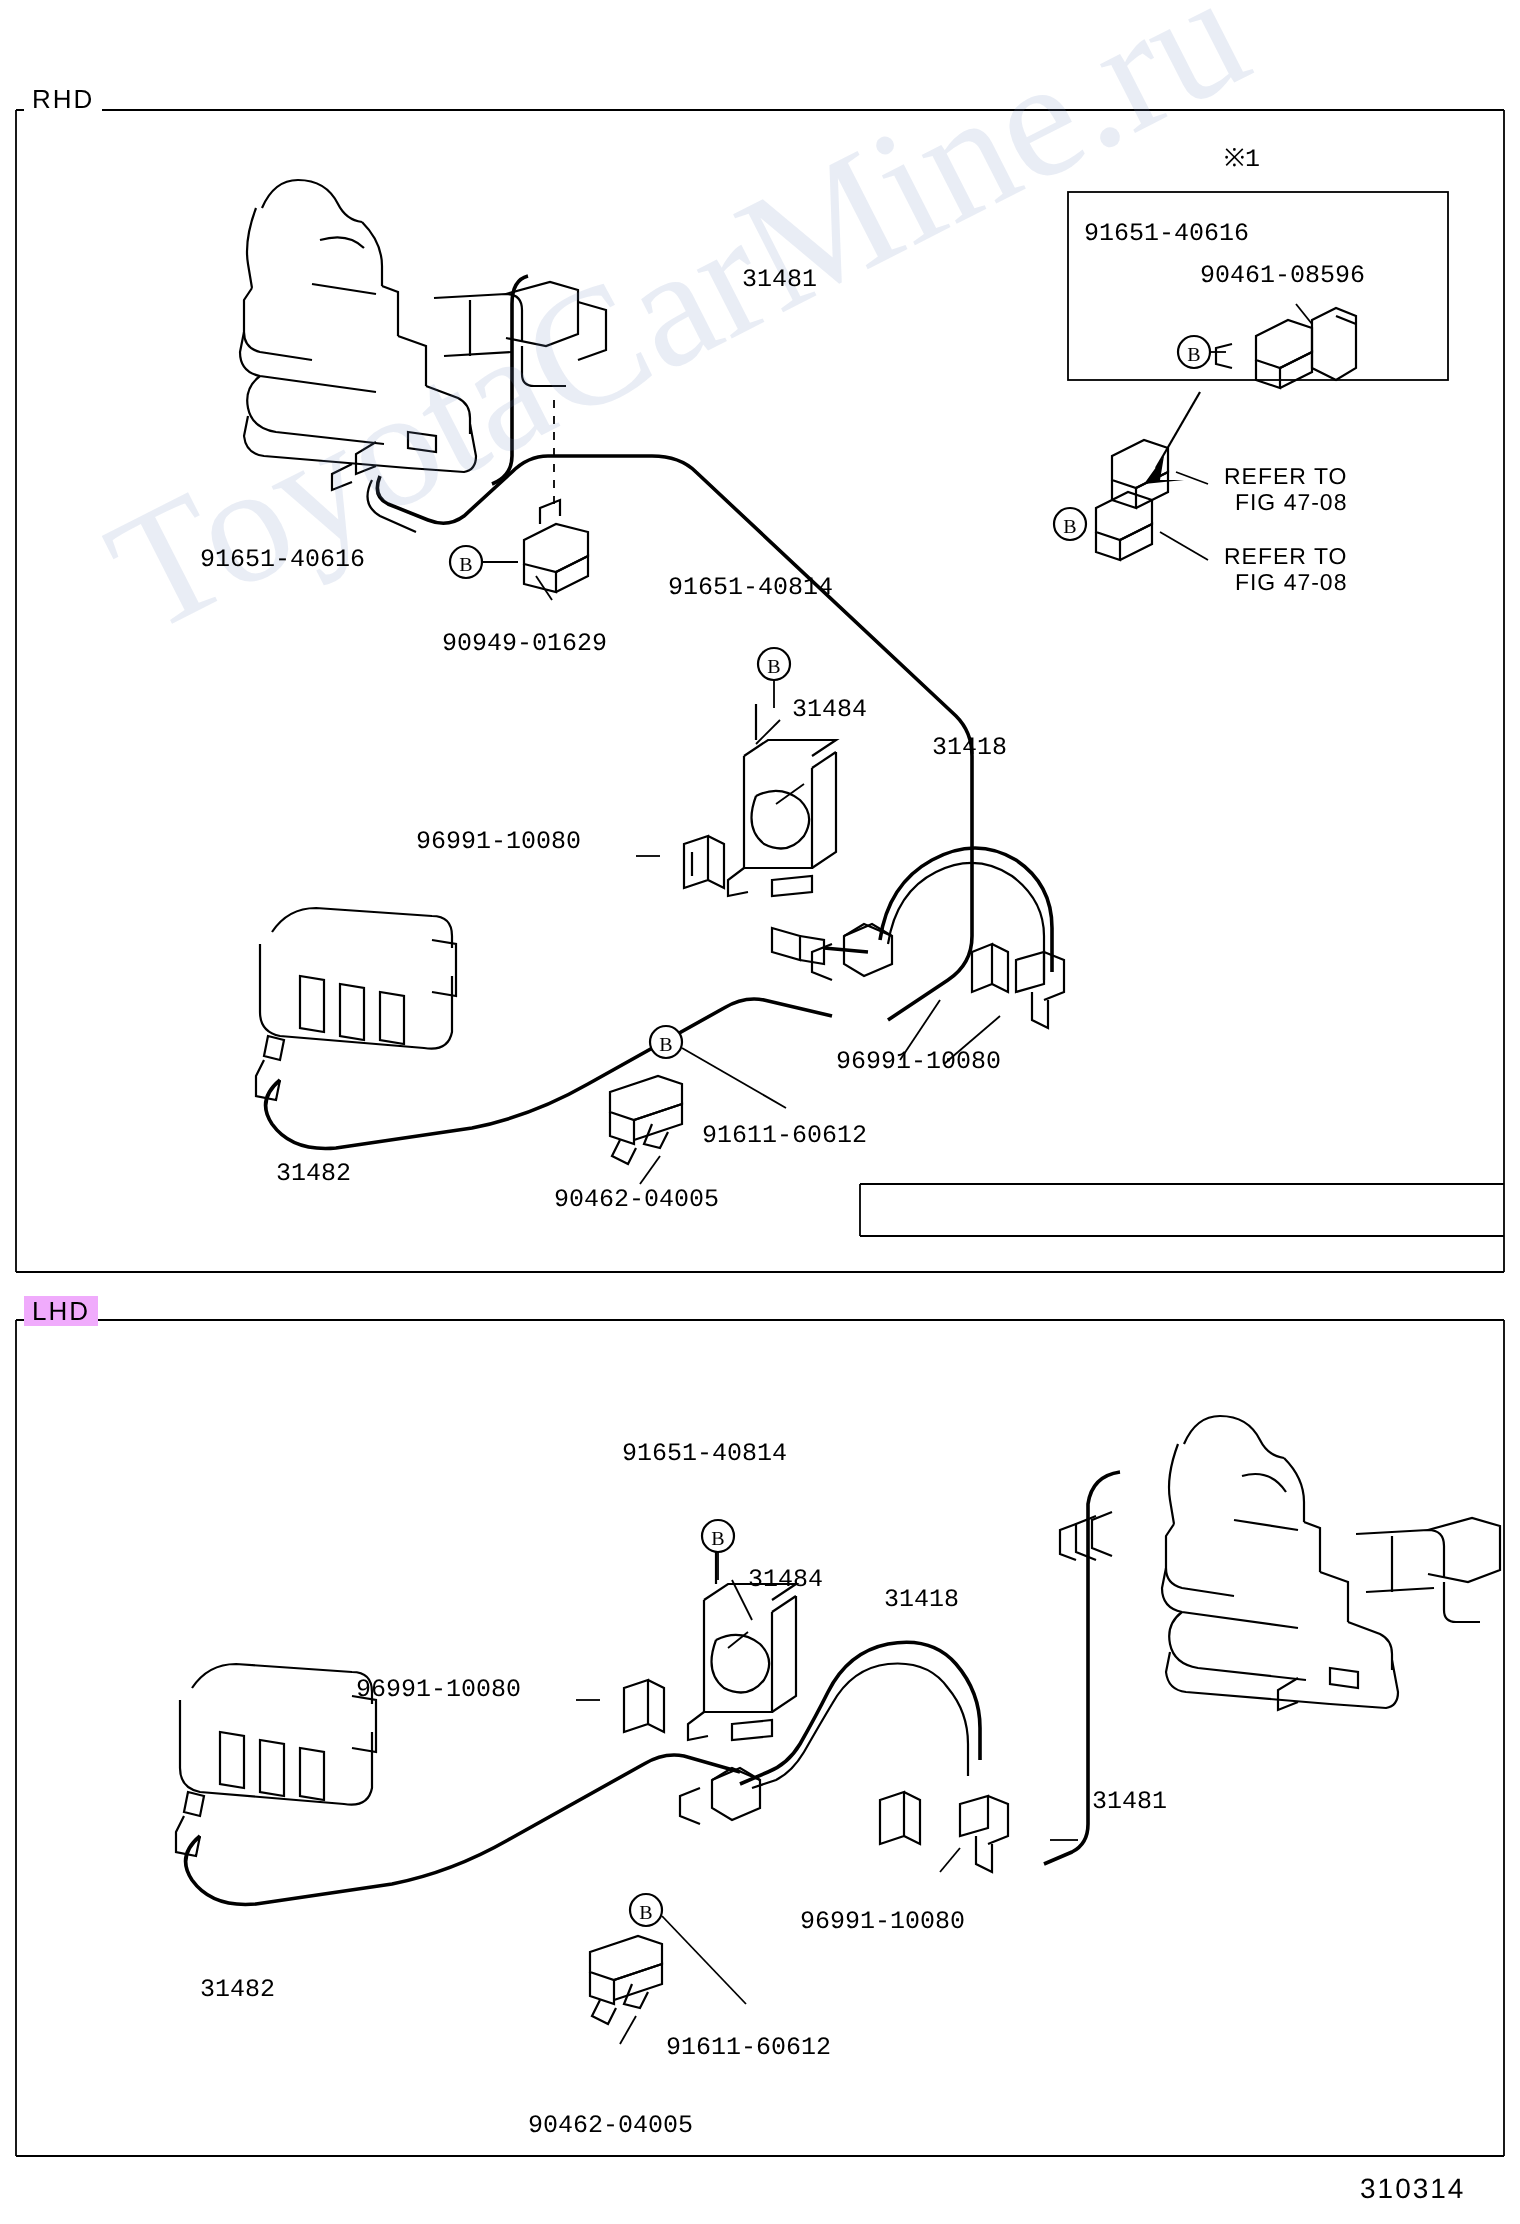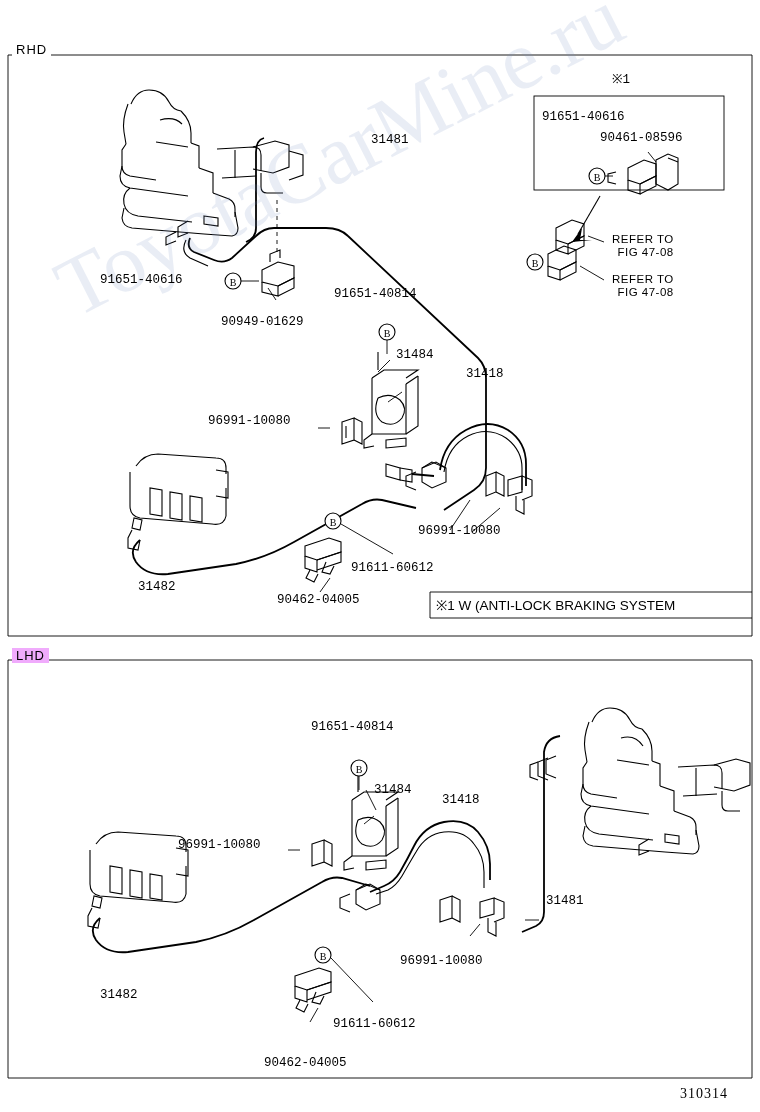--- a/index.html
+++ b/index.html
@@ -38,21 +38,21 @@
     line-height:13px;
     font-family:Liberation Sans, sans-serif;
     letter-spacing:0.5px;
     white-space:pre;
     text-align:right;
   }
   .figno{
     position:absolute;
     font-size:14px;
     letter-spacing:1px;
-    font-family:Liberation Serif, serif;
+    font-family:Liberation Sans, sans-serif;
   }
   .wm{
     position:absolute;
     left:40px;top:250px;
     width:700px;
     font-size:84px;
     color:rgba(120,140,190,0.16);
     font-family:"Liberation Serif", serif;
     transform:rotate(-27deg);
     transform-origin:left top;
@@ -345,21 +345,20 @@
   <div class="lbl mono" style="left:221px;top:315px;">90949-01629</div>
   <div class="lbl mono" style="left:334px;top:287px;">91651-40814</div>
   <div class="lbl mono" style="left:396px;top:348px;">31484</div>
   <div class="lbl mono" style="left:466px;top:367px;">31418</div>
   <div class="lbl mono" style="left:208px;top:414px;">96991-10080</div>
   <div class="lbl mono" style="left:418px;top:524px;">96991-10080</div>
   <div class="lbl mono" style="left:138px;top:580px;">31482</div>
   <div class="lbl mono" style="left:351px;top:561px;">91611-60612</div>
   <div class="lbl mono" style="left:277px;top:593px;">90462-04005</div>
 
-  <div class="note" style="left:436px;top:596px;">※1 W (ANTI-LOCK BRAKING SYSTEM</div>
 
   <div class="lbl mono" style="left:311px;top:720px;">91651-40814</div>
   <div class="lbl mono" style="left:374px;top:783px;">31484</div>
   <div class="lbl mono" style="left:442px;top:793px;">31418</div>
   <div class="lbl mono" style="left:178px;top:838px;">96991-10080</div>
   <div class="lbl mono" style="left:400px;top:954px;">96991-10080</div>
   <div class="lbl mono" style="left:546px;top:894px;">31481</div>
   <div class="lbl mono" style="left:100px;top:988px;">31482</div>
   <div class="lbl mono" style="left:333px;top:1017px;">91611-60612</div>
   <div class="lbl mono" style="left:264px;top:1056px;">90462-04005</div>

